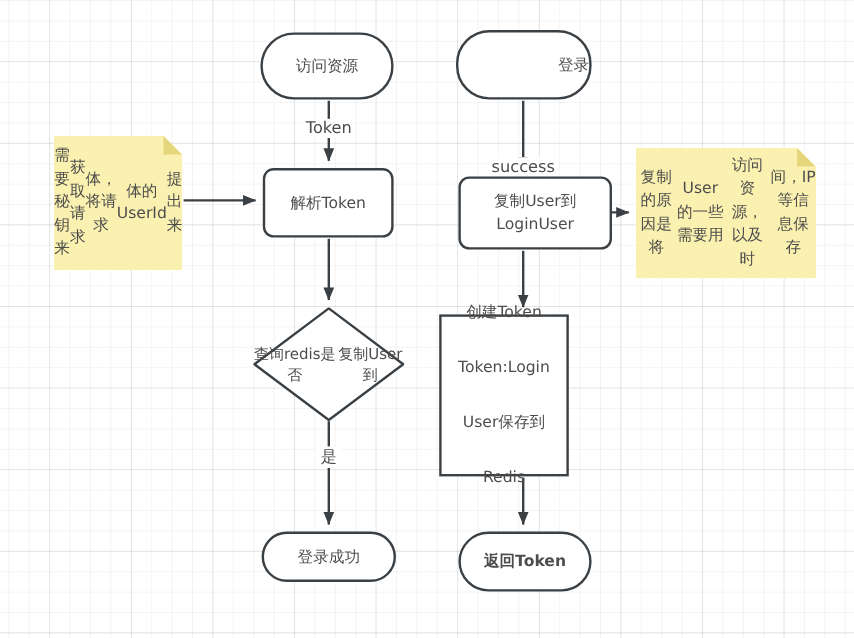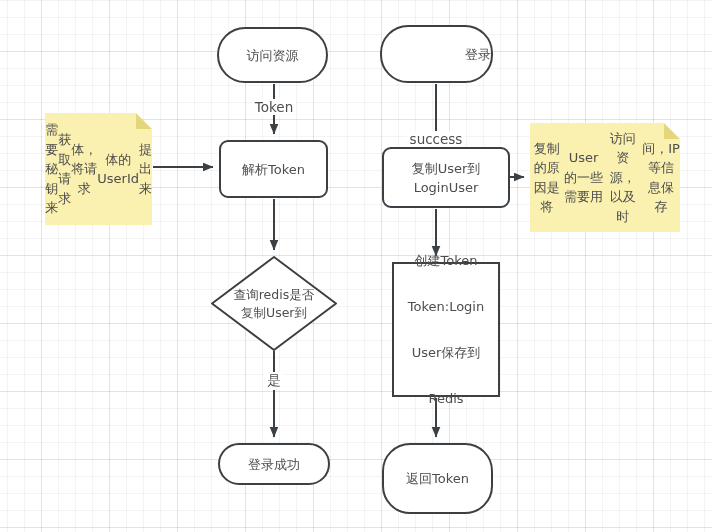--- a/index.html
+++ b/index.html
@@ -46,21 +46,21 @@
   .diamond-wrap svg { position: absolute; left: 0; top: 0; }
   .shape-poly {
     fill: var(--shape_fill, #ffffff);
     stroke: var(--stroke, #3b4045);
     stroke-width: 2;
     stroke-linejoin: round;
   }
   .diamond-label {
     position: absolute;
     left: 0; top: 0; width: 100%; height: 100%;
-    display: flex; flex-direction: column;
+    display: flex; flex-direction: row;
     align-items: center; justify-content: center;
     color: var(--text, #4d4d4d);
     font-size: 12.5px; line-height: 18px;
     text-align: center;
   }
 
   .edges { position: absolute; left: 0; top: 0; width: 712px; height: 532px; }
   .conn { stroke: var(--stroke, #3b4045); stroke-width: 2; fill: none; }
   .arrowhead { fill: var(--stroke, #3b4045); }
 
@@ -145,28 +145,28 @@
     <span>登录</span>
   </div>
 
   <div class="edge-label" style="left:436px; top:111px;margin-top:28px;">success</div>
 
   <div class="node rounded" style="left:382px; top:147px; width:128px; height:61px;">
     <div>复制User到</div>
     <div>LoginUser</div>
   </div>
 
-  <div class="node sharp" style="left:392px; top:262px; width:108px; height:135px;gap:27px;">
+  <div class="node sharp" style="left:366px; top:262px; width:108px; height:135px;gap:27px;">
     <div>创建Token</div>
     <div>Token:Login</div>
     <div>User保存到</div>
     <div>Redis</div>
   </div>
 
-  <div class="node stadium" style="left:382px; top:443px; width:111px; height:71px;">
+  <div class="node stadium" style="left:382px; top:443px; width:111px; height:50px;font-weight:bold;">
     <span>返回Token</span>
   </div>
 
   <div class="note" style="left:45px; top:113px; width:107px; height:112px;">
     <span class="note-fold"></span>
     <div>需要秘钥来</div>
     <div>获取请求</div>
     <div>体，将请求</div>
     <div>体的UserId</div>
     <div>提出来</div>

